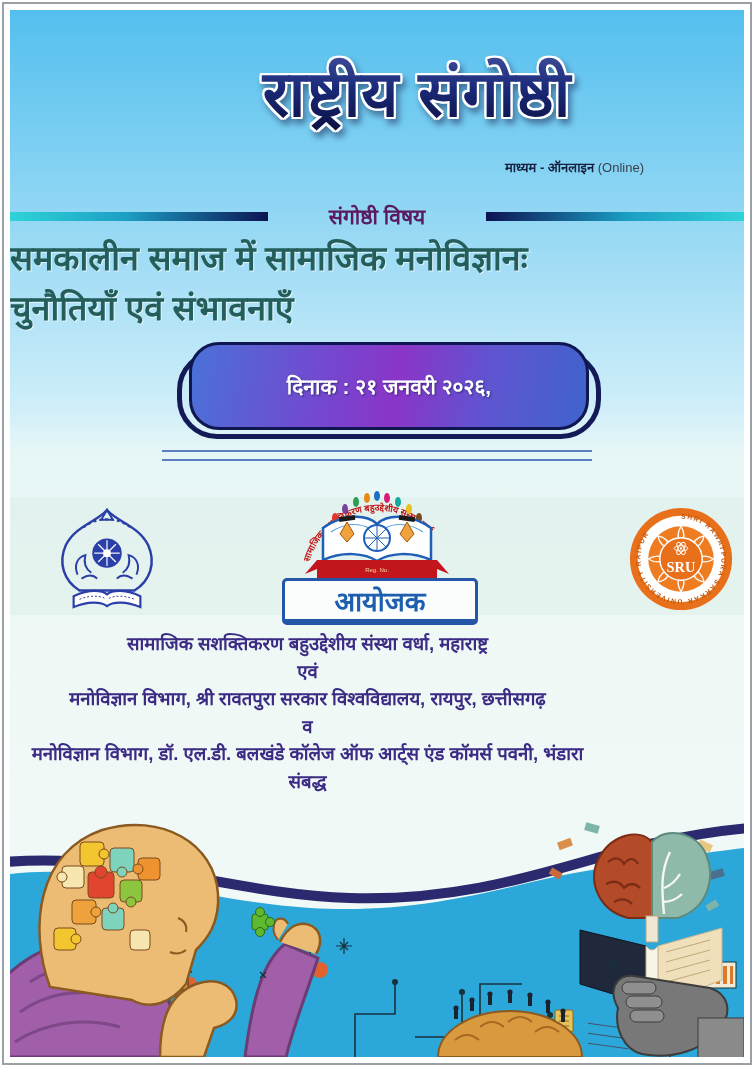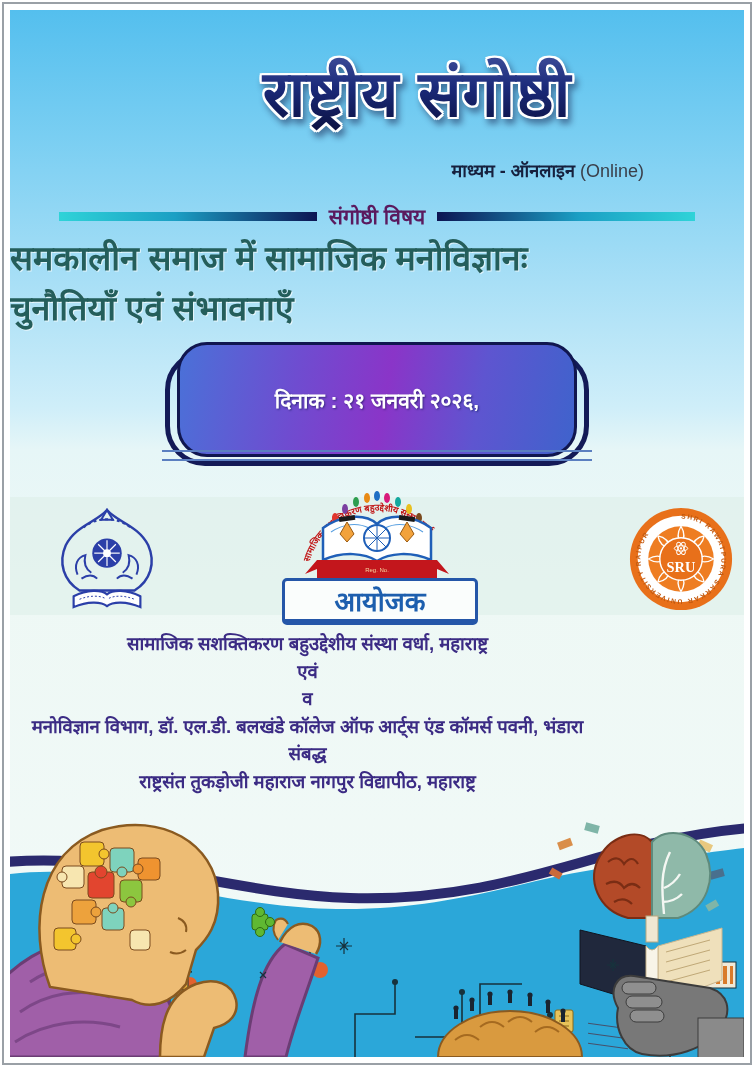--- a/index.html
+++ b/index.html
@@ -9,35 +9,35 @@
   .content{position:absolute;left:10px;top:10px;width:734px;height:1047px;overflow:hidden;
            background:linear-gradient(180deg,#54bfee 0%,#79cef2 12%,#a8dff6 26%,#cfeef9 38%,#e6f6f7 42%,#eef8f5 55%,#f2faf8 100%);}
   .mint-band{position:absolute;left:0;top:487px;width:734px;height:118px;background:#def0ea;opacity:.65;}
 
   .title{position:absolute;left:0;top:38px;width:734px;text-align:center;font-weight:bold;
          font-size:64px;letter-spacing:1px;
          background:linear-gradient(180deg,#44549f 0%,#1b2a7a 45%,#0a0f3c 100%);
          -webkit-background-clip:text;background-clip:text;color:transparent;
          filter:drop-shadow(2px 0 0 #fff) drop-shadow(-2px 0 0 #fff) drop-shadow(0 2px 0 #fff)
                 drop-shadow(0 -2px 0 #fff) drop-shadow(3px 5px 3px rgba(10,15,60,.45));margin-left:40px;}
-  .subtitle{position:absolute;top:148px;right:100px;font-size:18px;color:#16203d;font-weight:bold;}
+  .subtitle{position:absolute;top:148px;right:100px;font-size:13px;color:#16203d;font-weight:bold;}
   .subtitle .en{font-weight:normal;color:#3a3f4a;}
 
-  .theme-banner{position:absolute;left:0;top:192px;width:734px;display:flex;align-items:center;justify-content:center;gap:12px;}
+  .theme-banner{position:absolute;left:0;top:192px;width:734px;display:flex;align-items:center;justify-content:space-between;gap:12px;}
   .theme-bar{height:9px;width:258px;flex:none;}
   .bar-l{background:linear-gradient(90deg,#2fd3d8 0%,#1b9fc4 45%,#0d1452 100%);}
   .bar-r{background:linear-gradient(270deg,#2fd3d8 0%,#1b9fc4 45%,#0d1452 100%);}
   .theme-label{font-size:21px;font-weight:bold;color:#5a1a5e;white-space:nowrap;}
 
   .topic{position:absolute;left:0;width:734px;text-align:left;font-weight:bold;color:#245e5b;
          text-shadow:1px 1px 0 #ffffffaa;}
   .topic1{top:224px;font-size:34px;}
   .topic2{top:274px;font-size:34px;}
 
-  .date-wrap{position:absolute;left:167px;top:332px;width:400px;height:115px;}
+  .date-wrap{position:absolute;left:179px;top:332px;width:400px;height:88px;}
   .date-shadow{position:absolute;left:-12px;right:-12px;top:8px;bottom:-9px;border:5px solid #131a57;border-radius:40px;}
   .date-box{position:absolute;inset:0;border:3px solid #10164f;border-radius:30px;
             background:linear-gradient(100deg,#4a71d8 0%,#6f4cd0 30%,#8a35c8 52%,#5e55d0 75%,#3f63cc 100%);
             display:flex;flex-direction:column;align-items:center;justify-content:center;gap:4px;}
   .date-line{color:#fff;font-weight:bold;font-size:21px;text-shadow:1px 1px 2px #00104088;}
   .divider{position:absolute;left:152px;top:440px;width:430px;height:7px;
            border-top:2px solid #5b7fc0;border-bottom:2px solid #5b7fc0;}
 
   .logo{position:absolute;}
   .logo-left{left:38px;top:496px;}
@@ -184,24 +184,24 @@
         </g>
         <text x="55" y="68" text-anchor="middle" font-size="15" fill="#fff" font-weight="bold" font-family="Liberation Serif, serif">SRU</text>
       </svg>
     </div>
 
     <div class="badge">आयोजक</div>
 
     <div class="org-lines">
       <div class="org-line">सामाजिक सशक्तिकरण बहुउद्देशीय संस्था वर्धा, महाराष्ट्र</div>
       <div class="org-line">एवं</div>
+      <div class="org-line">मनोविज्ञान विभाग, श्री रावतपुरा सरकार विश्वविद्यालय, रायपुर, छत्तीसगढ़</div>
       <div class="org-line">व</div>
       <div class="org-line">मनोविज्ञान विभाग, डॉ. एल.डी. बलखंडे कॉलेज ऑफ आर्ट्स एंड कॉमर्स पवनी, भंडारा</div>
       <div class="org-line">संबद्ध</div>
-      <div class="org-line">राष्ट्रसंत तुकड़ोजी महाराज नागपुर विद्यापीठ, महाराष्ट्र</div>
     </div>
 
     <svg class="illus" viewBox="0 0 734 235">
 
       <path d="M0,52 C100,40 180,78 300,86 C420,93 500,62 570,50 C640,38 700,30 734,26 L734,235 L0,235 Z" fill="#2ba7d9"></path>
 
       <path d="M-5,40 C120,30 220,72 340,76 C470,80 560,40 640,22 C680,13 715,8 740,6" fill="none" stroke="#2b2a6e" stroke-width="10"></path>
 
       <g stroke="#17323c" stroke-width="1.6" fill="none">
         <path d="M345,235 V192 H385 V162"></path>

